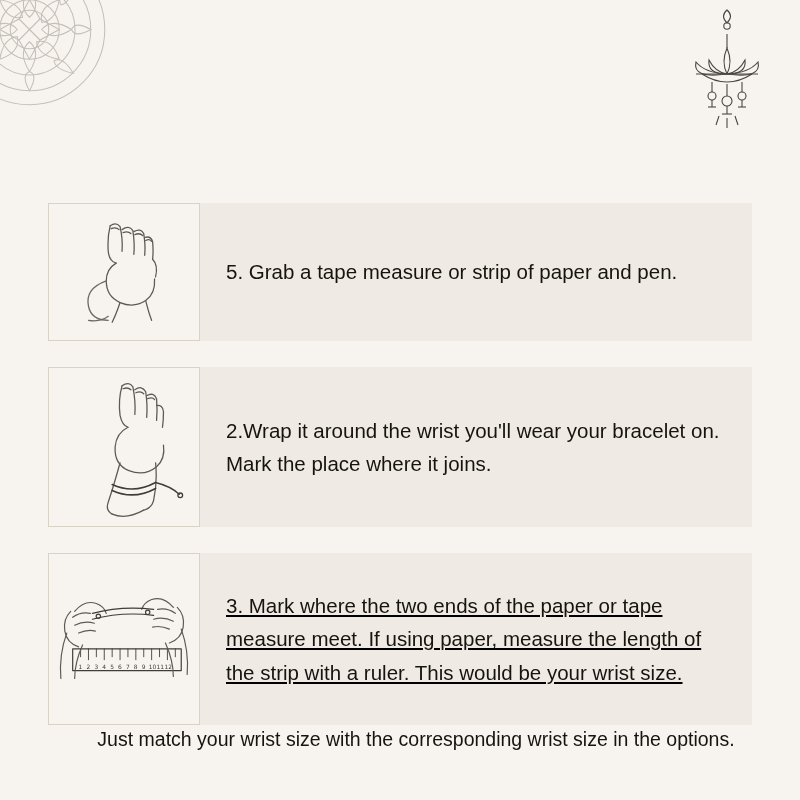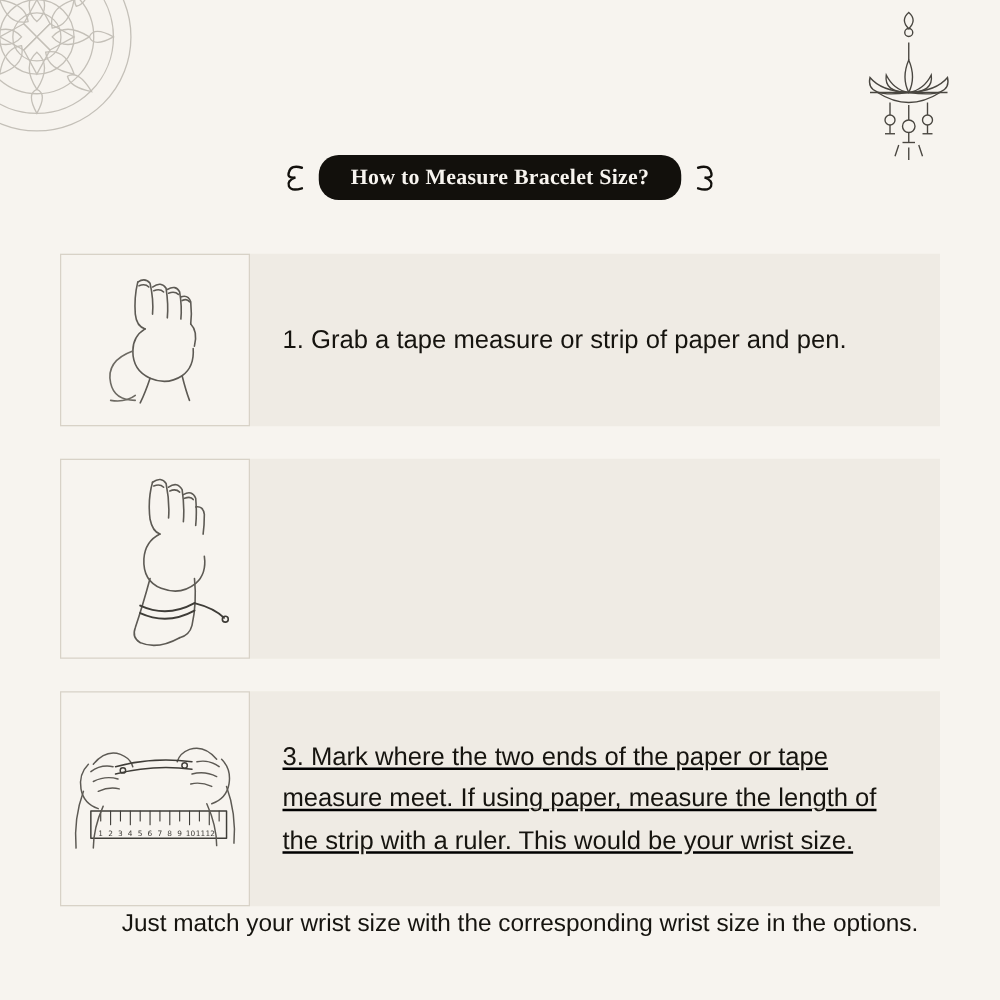--- a/index.html
+++ b/index.html
@@ -198,37 +198,20 @@
         <path d="M70 96 v7"></path>
           <path d="M66 103 h8"></path>
         <path d="M47 112 l-3 9"></path>
           <path d="M55 114 v10"></path>
           <path d="M63 112 l3 9"></path>
       </g>
     </svg>
   </div>
 
 
-  <div class="subtitle-row">
-    <span class="flourish">
-      <svg viewBox="0 0 30 30" width="26" height="26">
-        <g fill="none" stroke="#12100c" stroke-width="2.2" stroke-linecap="round">
-          <path d="M26 6 q-10 -3 -12 4 q-2 6 6 5 q-8 3 -6 8 q2 5 12 2"></path>
-        </g>
-      </svg>
-    </span>
-    <span class="subtitle-pill">How to Measure Bracelet Size?</span>
-    <span class="flourish">
-      <svg viewBox="0 0 30 30" width="26" height="26">
-        <g fill="none" stroke="#12100c" stroke-width="2.2" stroke-linecap="round">
-          <path d="M4 6 q10 -3 12 4 q2 6 -6 5 q8 3 6 8 q-2 5 -12 2"></path>
-        </g>
-      </svg>
-    </span>
-  </div>
 
   <div class="steps">
 
     <div class="step step-1">
       <div class="step-illo">
         <svg viewBox="0 0 152 138" width="150" height="136">
           <g fill="none" stroke="#5d5a54" stroke-width="1.3" stroke-linecap="round" stroke-linejoin="round">
 
             <path d="M62 22 q-3 12 -2 26 q1 10 8 12"></path>
             <path d="M62 22 q6 -4 10 1 q3 13 2 25"></path>
@@ -245,21 +228,21 @@
             <path d="M105 56 q6 6 3 18"></path>
 
             <path d="M72 100 q-4 12 -8 20"></path>
             <path d="M98 98 q3 12 6 20"></path>
 
             <path d="M58 78 q-22 8 -18 26 q3 14 20 14" stroke="#6d6a63"></path>
             <path d="M40 118 q12 2 20 -4" stroke="#6d6a63"></path>
           </g>
         </svg>
       </div>
-      <div class="step-text">1. Grab a tape measure or strip of paper and pen.</div>
+      <div class="step-text">5. Grab a tape measure or strip of paper and pen.</div>
     </div>
 
     <div class="step step-2">
       <div class="step-illo">
         <svg viewBox="0 0 152 160" width="150" height="158">
           <g fill="none" stroke="#5d5a54" stroke-width="1.3" stroke-linecap="round" stroke-linejoin="round">
 
             <path d="M74 18 q-4 14 -2 30 q2 10 8 12"></path>
             <path d="M74 18 q7 -5 11 1 q3 15 2 28"></path>
             <path d="M87 22 q7 -5 11 2 q2 14 1 26"></path>
@@ -275,20 +258,21 @@
             <path d="M108 96 q2 20 -2 38 q-2 8 -10 10"></path>
             <path d="M64 148 q14 6 32 -4"></path>
 
             <path d="M64 118 q22 10 44 -2" stroke="#3f3d38" stroke-width="1.6"></path>
             <path d="M64 124 q22 10 44 -2" stroke="#3f3d38" stroke-width="1.6"></path>
             <path d="M108 116 q16 4 24 12" stroke="#3f3d38" stroke-width="1.4"></path>
             <circle cx="133" cy="129" r="2.4" stroke="#3f3d38"></circle>
           </g>
         </svg>
       </div>
+      <div class="step-text">2.Wrap it around the wrist you'll wear your bracelet on. Mark the place where it joins.</div>
     </div>
 
     <div class="step step-3">
       <div class="step-illo">
         <svg viewBox="0 0 152 172" width="150" height="170">
           <g fill="none" stroke="#5d5a54" stroke-width="1.2" stroke-linecap="round" stroke-linejoin="round">
 
             <path d="M26 58 q10 -12 22 -8 q8 3 10 10"></path>
             <path d="M24 64 q8 -6 18 -4"></path>
             <path d="M26 72 q10 -5 20 -2"></path>

